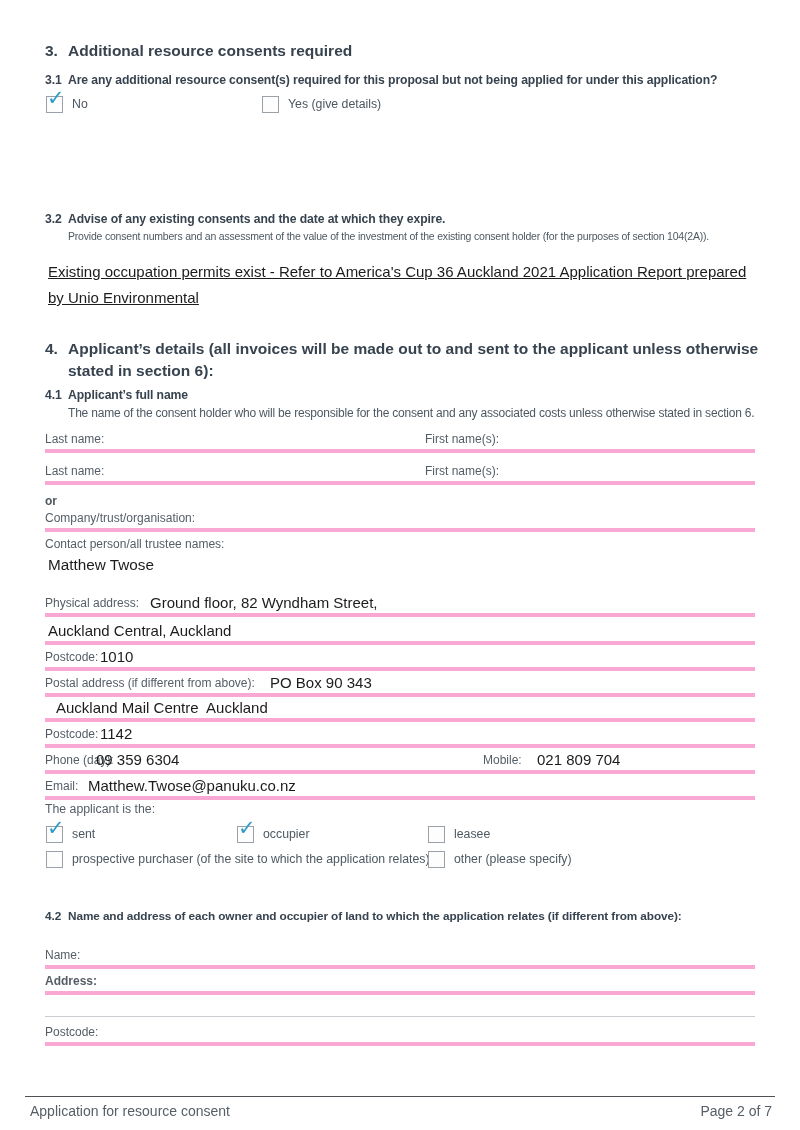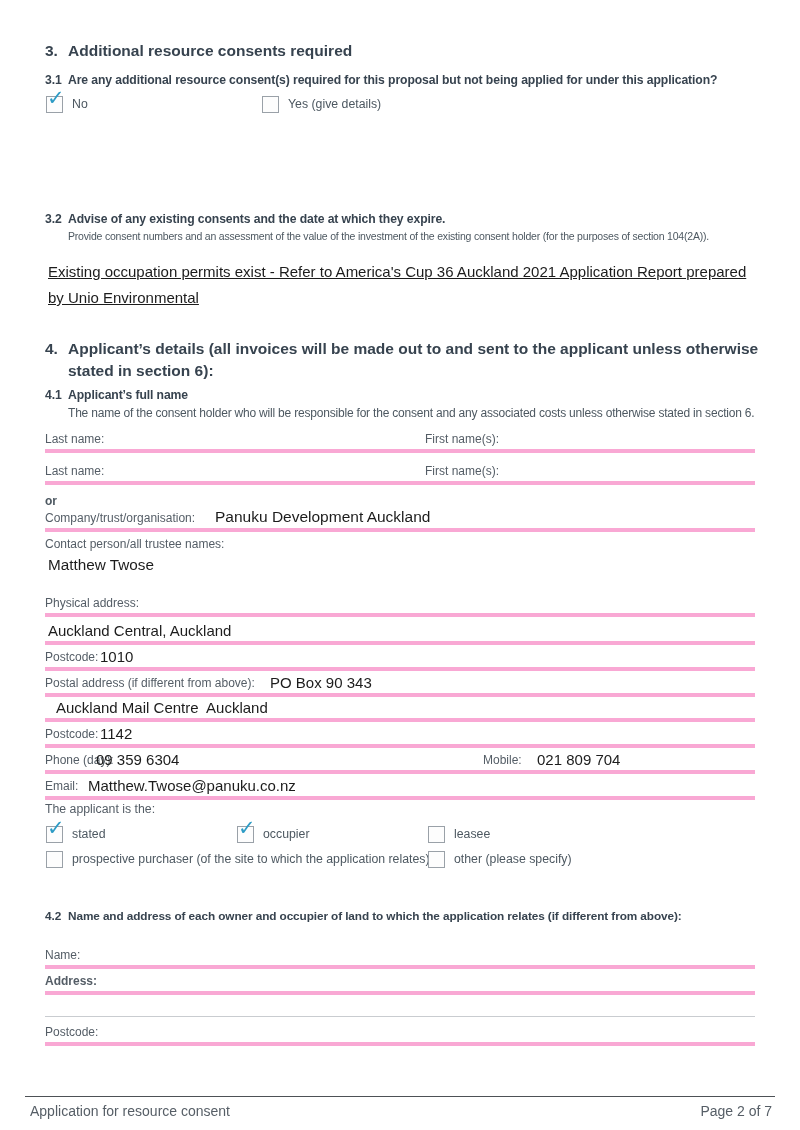--- a/index.html
+++ b/index.html
@@ -80,28 +80,28 @@
 </div>
 <div class="frow" style="top:461px;height:20px;">
   <span class="lbl" style="left:0;">Last name:</span>
   <span class="lbl" style="left:380px;">First name(s):</span>
 </div>
 
 <div class="abs lbl" style="top:494px;left:45px;font-weight:700;color:#4d5861;text-align:center;">or</div>
 
 <div class="frow" style="top:505px;height:23px;">
   <span class="lbl" style="left:0;">Company/trust/organisation:</span>
-  <span class="ans" style="left:170px;font-size:15.5px;">Panuku Development Auckland</span>
 </div>
 
 <div class="abs lbl" style="top:537px;left:45px;">Contact person/all trustee names:</div>
 <div class="abs ans" style="top:556px;left:48px;font-size:15.3px;">Matthew Twose</div>
 
 <div class="frow" style="top:590px;height:23px;">
   <span class="lbl" style="left:0;">Physical address:</span>
+  <span class="ans" style="left:105px;">Ground floor, 82 Wyndham Street,</span>
 </div>
 <div class="frow" style="top:617px;height:24px;">
   <span class="ans" style="left:3px;">Auckland Central, Auckland</span>
 </div>
 <div class="frow" style="top:644px;height:23px;">
   <span class="lbl" style="left:0;">Postcode:</span>
   <span class="ans" style="left:55px;">1010</span>
 </div>
 
 <div class="frow" style="top:670px;height:23px;">
@@ -127,21 +127,21 @@
   <span class="lbl" style="left:0;">Email:</span>
   <span class="ans" style="left:43px;">Matthew.Twose@panuku.co.nz</span>
 </div>
 
 <div class="abs lbl" style="top:802px;left:45px;font-size:12.3px;">The applicant is the:</div>
 
 <span class="opt" style="top:825px;left:46px;">
   <span class="cb">
       <span class="tick">✓</span>
     </span>
-  <span class="opt-lbl">stated</span>
+  <span class="opt-lbl">sent</span>
 </span>
 <span class="opt" style="top:825px;left:237px;">
   <span class="cb">
       <span class="tick">✓</span>
     </span>
   <span class="opt-lbl">occupier</span>
 </span>
 <span class="opt" style="top:825px;left:428px;">
   <span class="cb"></span>
   <span class="opt-lbl">leasee</span>

